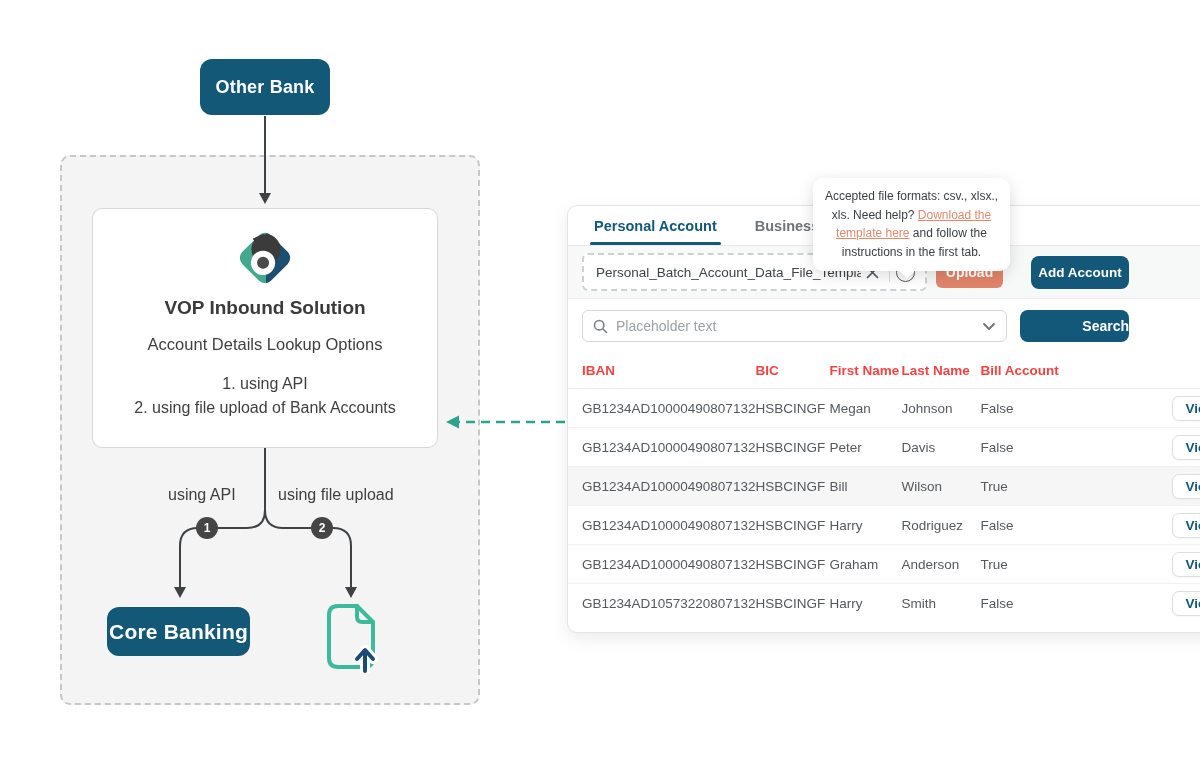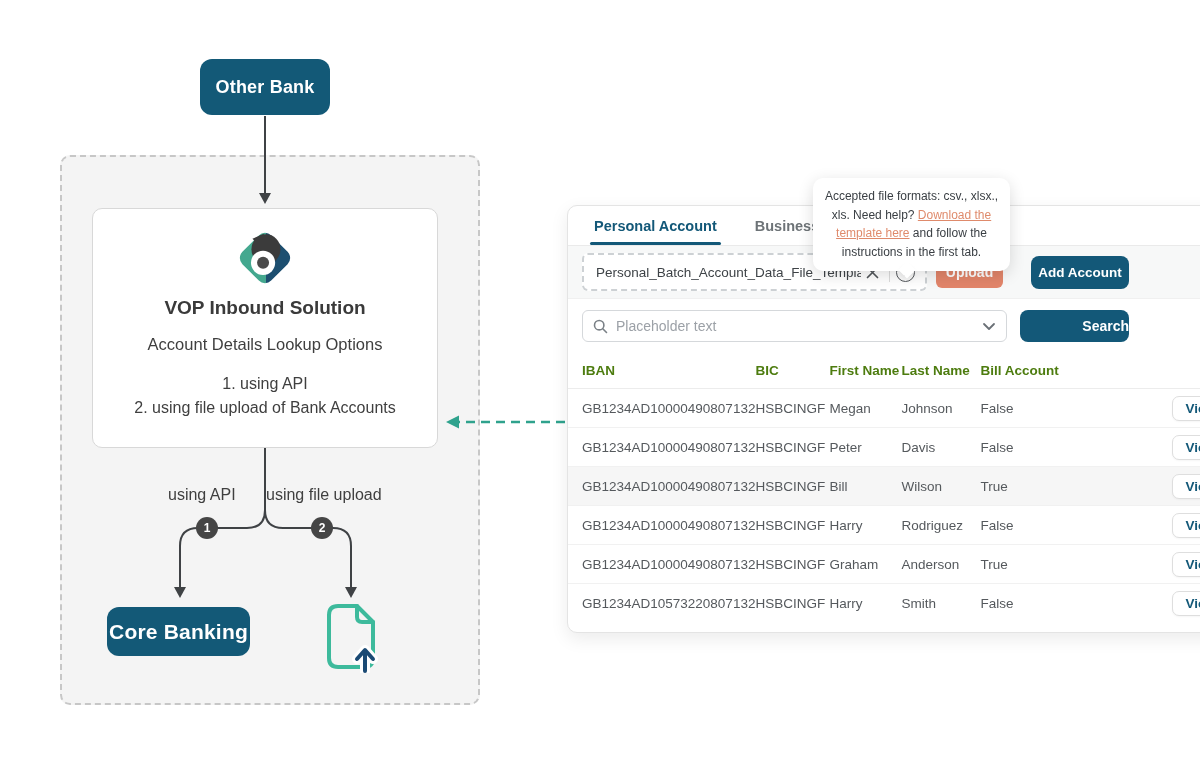--- a/index.html
+++ b/index.html
@@ -20,21 +20,21 @@
               background:#fff; border:1px solid #d8d8d8; border-radius:10px;
               display:flex; flex-direction:column; align-items:center; text-align:center; padding-top:18px; }
   #vop-card .logo { width:62px; height:62px; }
   #vop-title { margin-top:8px; font-size:19px; font-weight:700; color:#3a3a3a; }
   #vop-sub { margin-top:16px; font-size:16.5px; color:#3f3f3f; }
   .vop-opt { font-size:16px; color:#3f3f3f; line-height:1.5; }
   #vop-opts { margin-top:18px; }
 
   .branch-label { position:absolute; font-size:16px; color:#3f3f3f; white-space:nowrap; }
   #label-api { left:168px; top:486px; }
-  #label-file { left:266px; top:486px; }
+  #label-file { left:278px; top:486px; }
 
   .num-badge { position:absolute; width:22px; height:22px; border-radius:50%; background:#454545;
                color:#fff; font-size:12px; font-weight:700; display:flex; align-items:center; justify-content:center; }
   #badge-1 { left:196px; top:517px; }
   #badge-2 { left:311px; top:517px; }
 
   #file-upload-icon { position:absolute; left:324px; top:601px; }
 
   
   #panel { position:absolute; left:567px; top:205px; width:677px; height:428px; background:#fff;
@@ -62,21 +62,21 @@
 
   #search-row { position:relative; height:52px; }
   #search-box { position:absolute; left:14px; top:11px; width:425px; height:32px; border:1px solid #d5d8db;
                 border-radius:6px; display:flex; align-items:center; padding:12px 10px; background:#fff; }
   #search-input { flex:1; border:none; outline:none; font-size:14px; color:#3e4347; margin-left:8px; font-family:inherit; background:transparent; }
   #search-input::placeholder { color:#9ca1a7; }
   #search-btn { position:absolute; left:452px; top:11px; width:109px; height:32px; background:#135878; color:#fff;
                 border:none; border-radius:8px; font-size:14px; font-weight:700; cursor:pointer; font-family:inherit;text-align:right; }
 
   #acct-table { width:100%; border-collapse:collapse; }
-  #acct-table th { text-align:left; font-size:13.5px; color:#4d7c0f; font-weight:700; padding:12px 0 10px 0; }
+  #acct-table th { text-align:left; font-size:13.5px; color:#ef4444; font-weight:700; padding:12px 0 10px 0; }
   #acct-table td { font-size:13.5px; color:#55595d; padding:0; height:39px; }
   #acct-table thead tr { border-bottom:1px solid #ececec; }
   #acct-table tbody tr { border-bottom:1px solid #f1f1f1; }
   #acct-table tbody tr:last-child { border-bottom:none; }
   #acct-table tbody tr.hl { background:#f6f6f6; }
   .col-iban { width:180px; padding-left:14px !important; }
   .col-bic { width:74px; }
   .col-first { width:72px; }
   .col-last { width:79px; }
   .col-joint { width:96px; }

